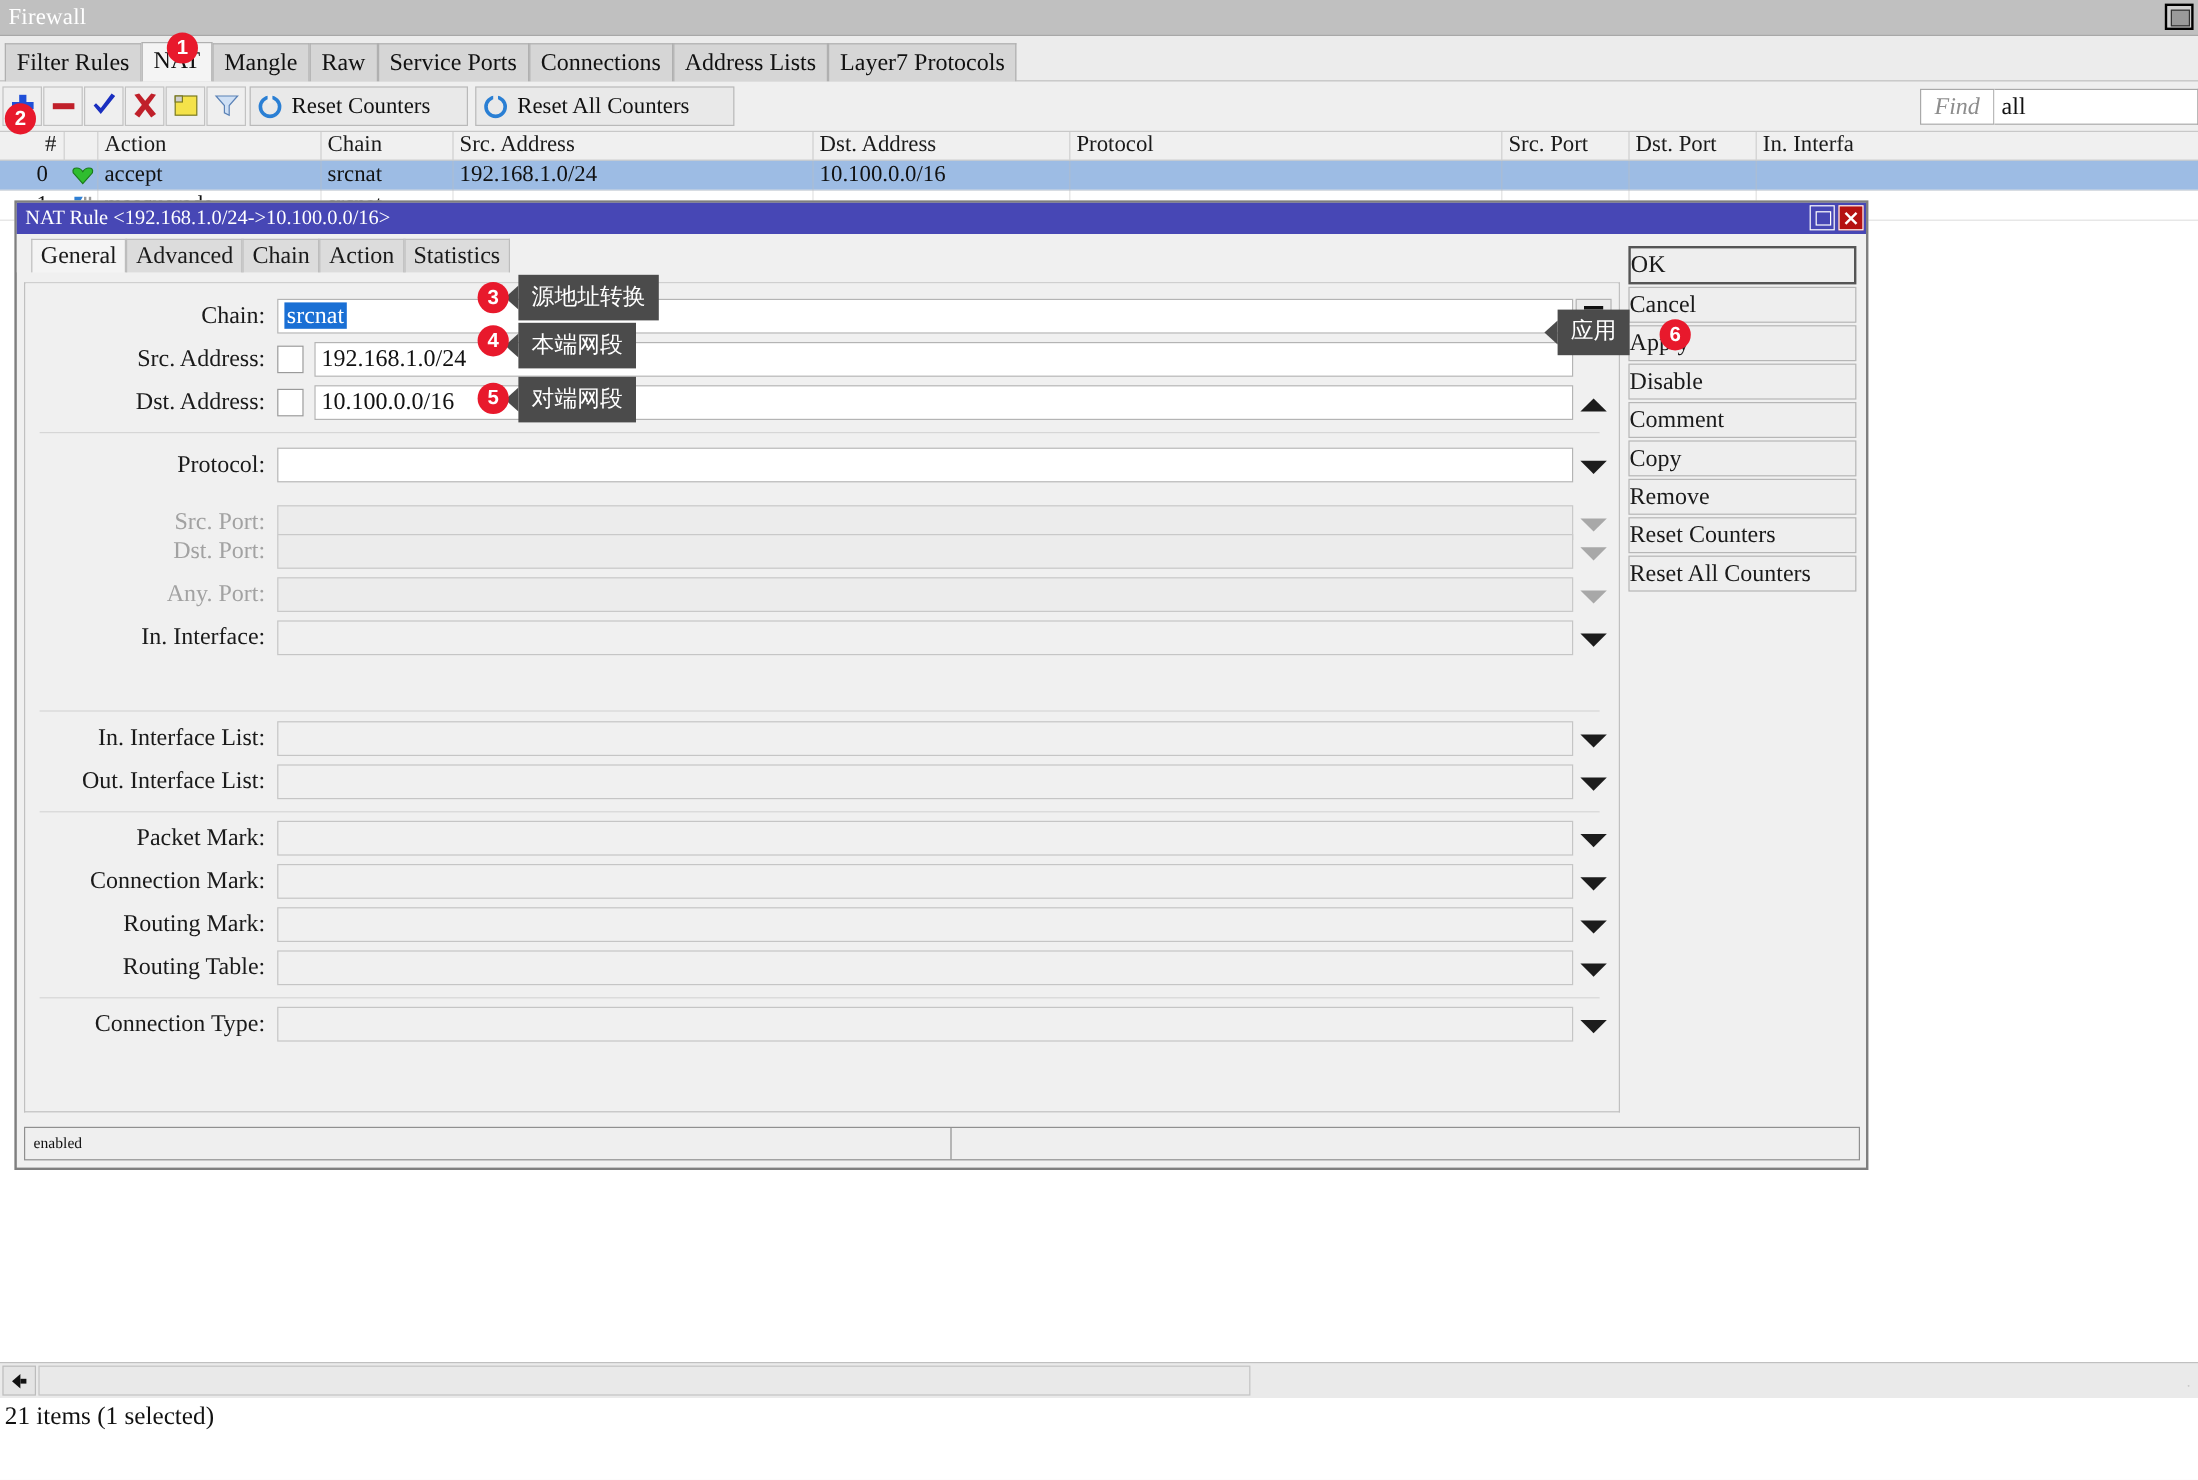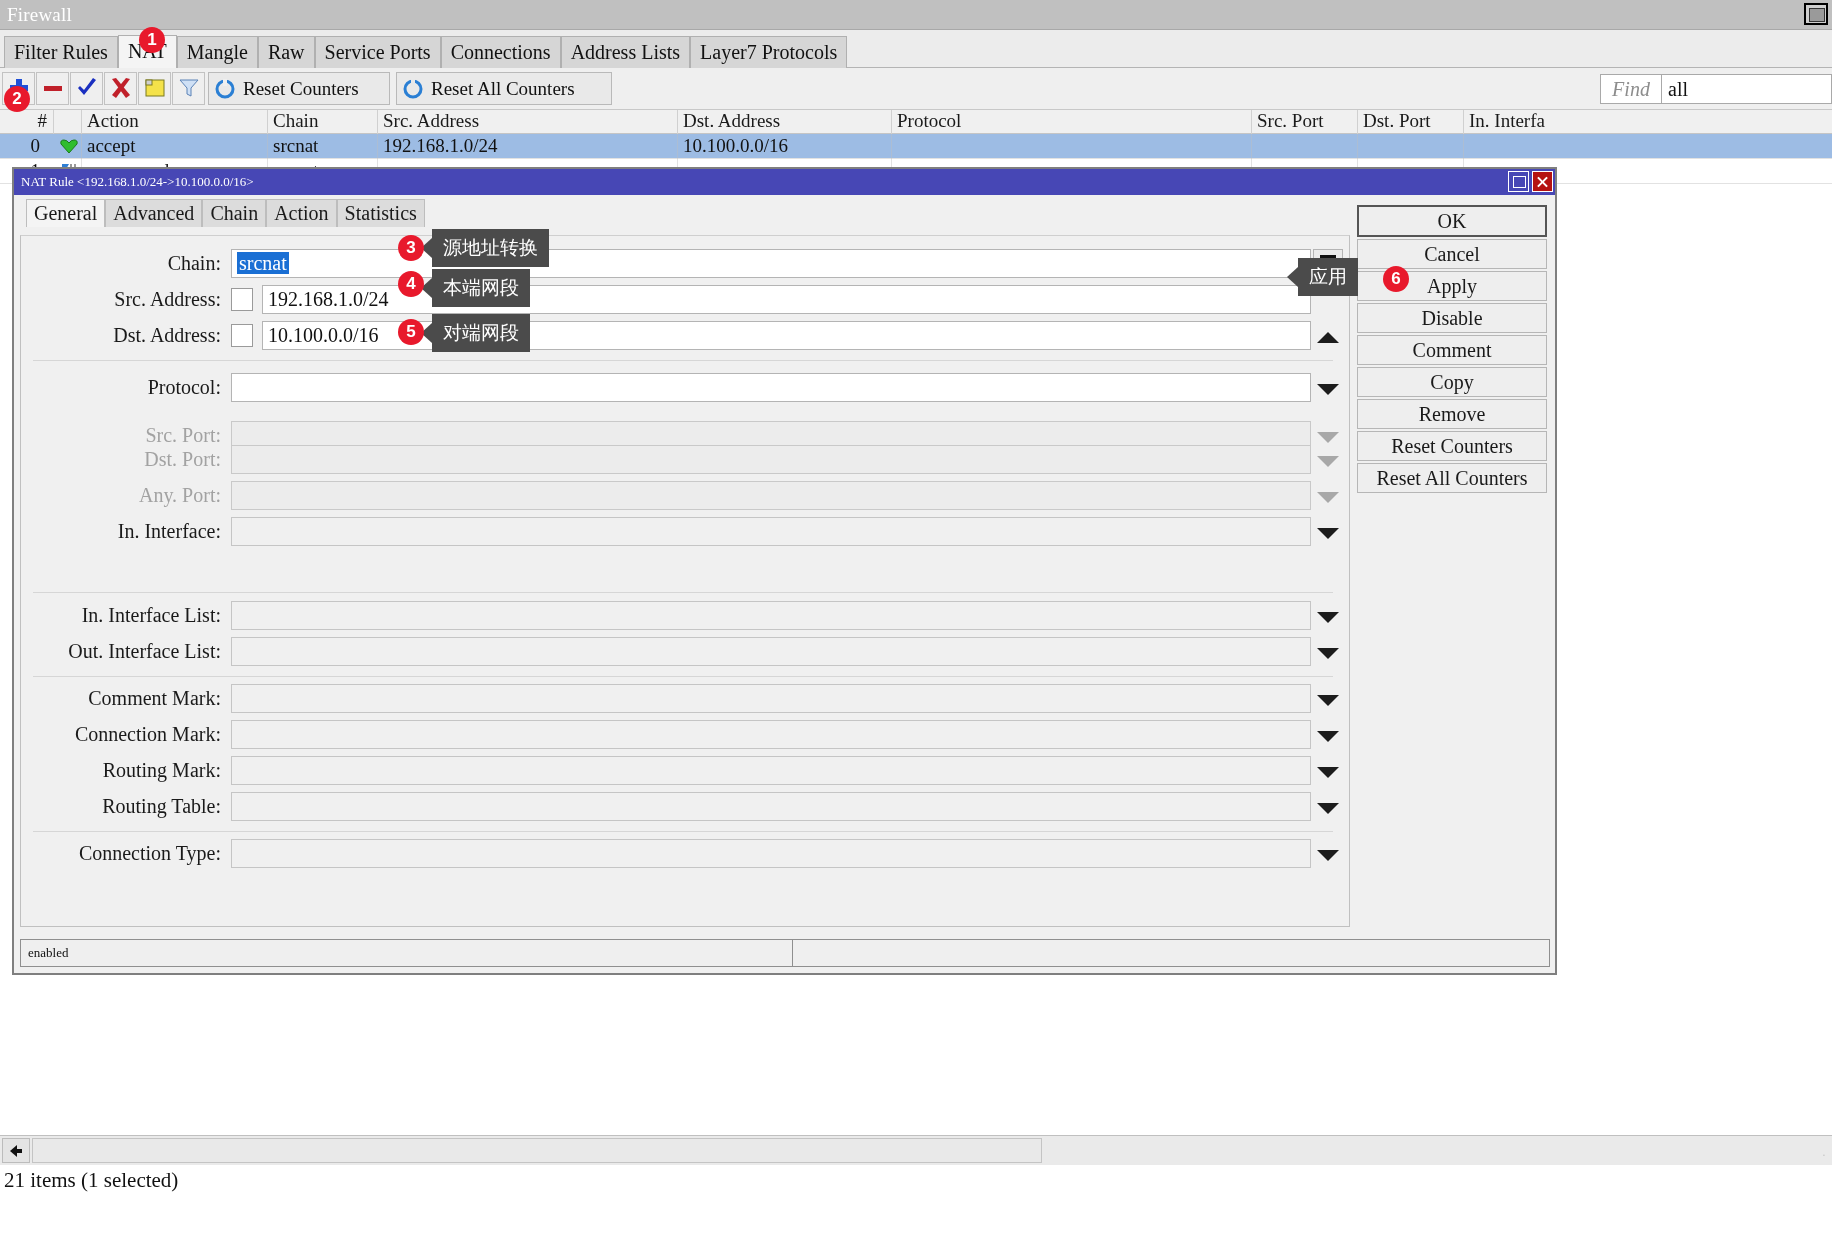--- a/index.html
+++ b/index.html
@@ -125,21 +125,21 @@
 
   
   .dlg {
     position: absolute; left: 12px; top: 167px;
     width: 1545px; height: 808px;
     background: #f0f0f0;
     border: 2px solid #7f7f7f;
   }
   .dlg-title {
     height: 26px; background: #4747b5;
-    color: #fff; font-size: 13px; line-height: 25px;
+    color: #fff; font-size: 17px; line-height: 25px;
     padding-left: 7px; position: relative;
   }
   .dlg-btns { position: absolute; right: 2px; top: 2px; }
   .dlg-b {
     display: inline-block; width: 21px; height: 21px;
     border: 1px solid #fff; margin-left: 3px;
     position: relative; vertical-align: top;
     background: #4747b5;
   }
   .dlg-b.max::after {
@@ -203,21 +203,21 @@
   .tri-up   { border-bottom: 11px solid #1c1c1c; }
   .tri-down.dim { border-top-color: #a8a8a8; }
 
   .sep { position: absolute; left: 12px; width: 1300px; height: 1px; background: #d6d6d6; }
 
   
   .btncol { position: absolute; right: 8px; top: 36px; width: 190px; }
   .dbtn {
     display: block; width: 190px; height: 30px; margin-bottom: 2px;
     background: #eeeeee; border: 1px solid #b6b6b6;
-    font-size: 20px; color: #1a1a1a; text-align: center; line-height: 28px;
+    font-size: 20px; color: #1a1a1a; text-align: left; line-height: 28px;
   }
   .dbtn.primary { border: 2px solid #555; height: 32px; line-height: 28px; }
 
   .dlg-status {
     position: absolute; left: 6px; bottom: 6px;
     width: 1530px; height: 28px;
     background: #efefef; border: 1px solid #8f8f8f;
   }
   .dlg-status .cell1 {
     position: absolute; left: 0; top: 0; width: 772px; height: 26px;
@@ -467,21 +467,21 @@
 
       <div class="frow" style="top:364px">
         <div class="flabel">In. Interface List:</div>
         <div class="finput plain" style="left:210px; width:1080px"></div>
         <div class="arrow-btn" style="left:1292px"><span class="tri-down"></span></div>
       </div>
 
       <div class="sep" style="top:440px"></div>
 
       <div class="frow" style="top:447px">
-        <div class="flabel">Comment Mark:</div>
+        <div class="flabel">Packet Mark:</div>
         <div class="finput plain" style="left:210px; width:1080px"></div>
         <div class="arrow-btn" style="left:1292px"><span class="tri-down"></span></div>
       </div>
 
       <div class="frow" style="top:483px">
         <div class="flabel">Connection Mark:</div>
         <div class="finput plain" style="left:210px; width:1080px"></div>
         <div class="arrow-btn" style="left:1292px"><span class="tri-down"></span></div>
       </div>
 

